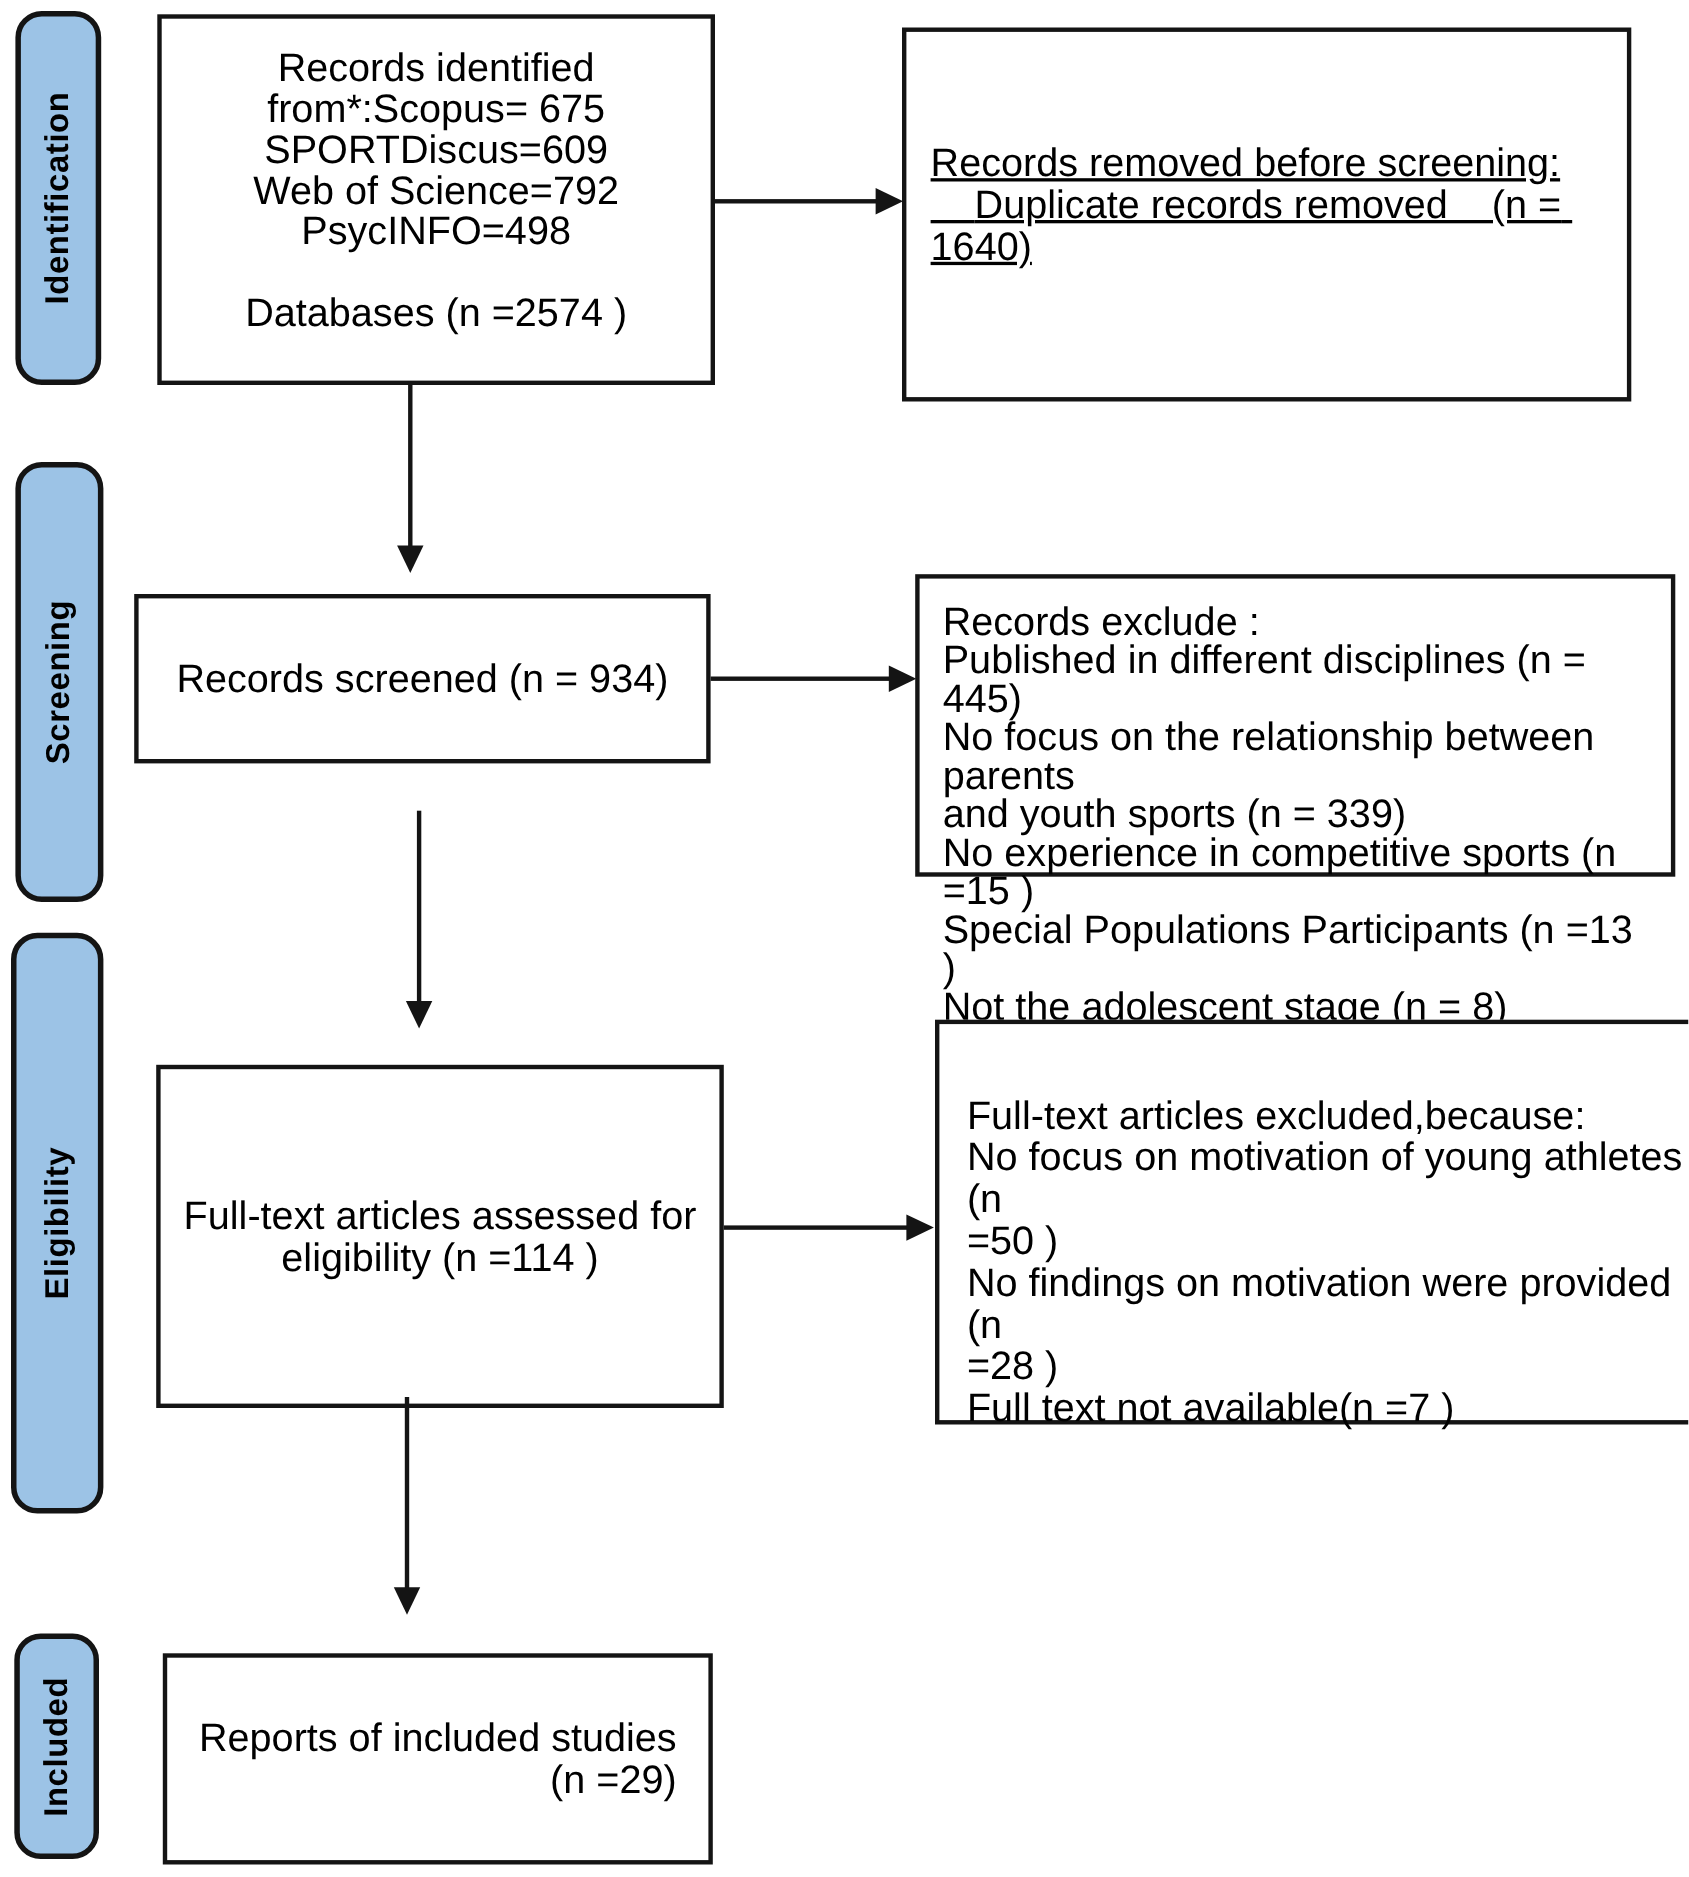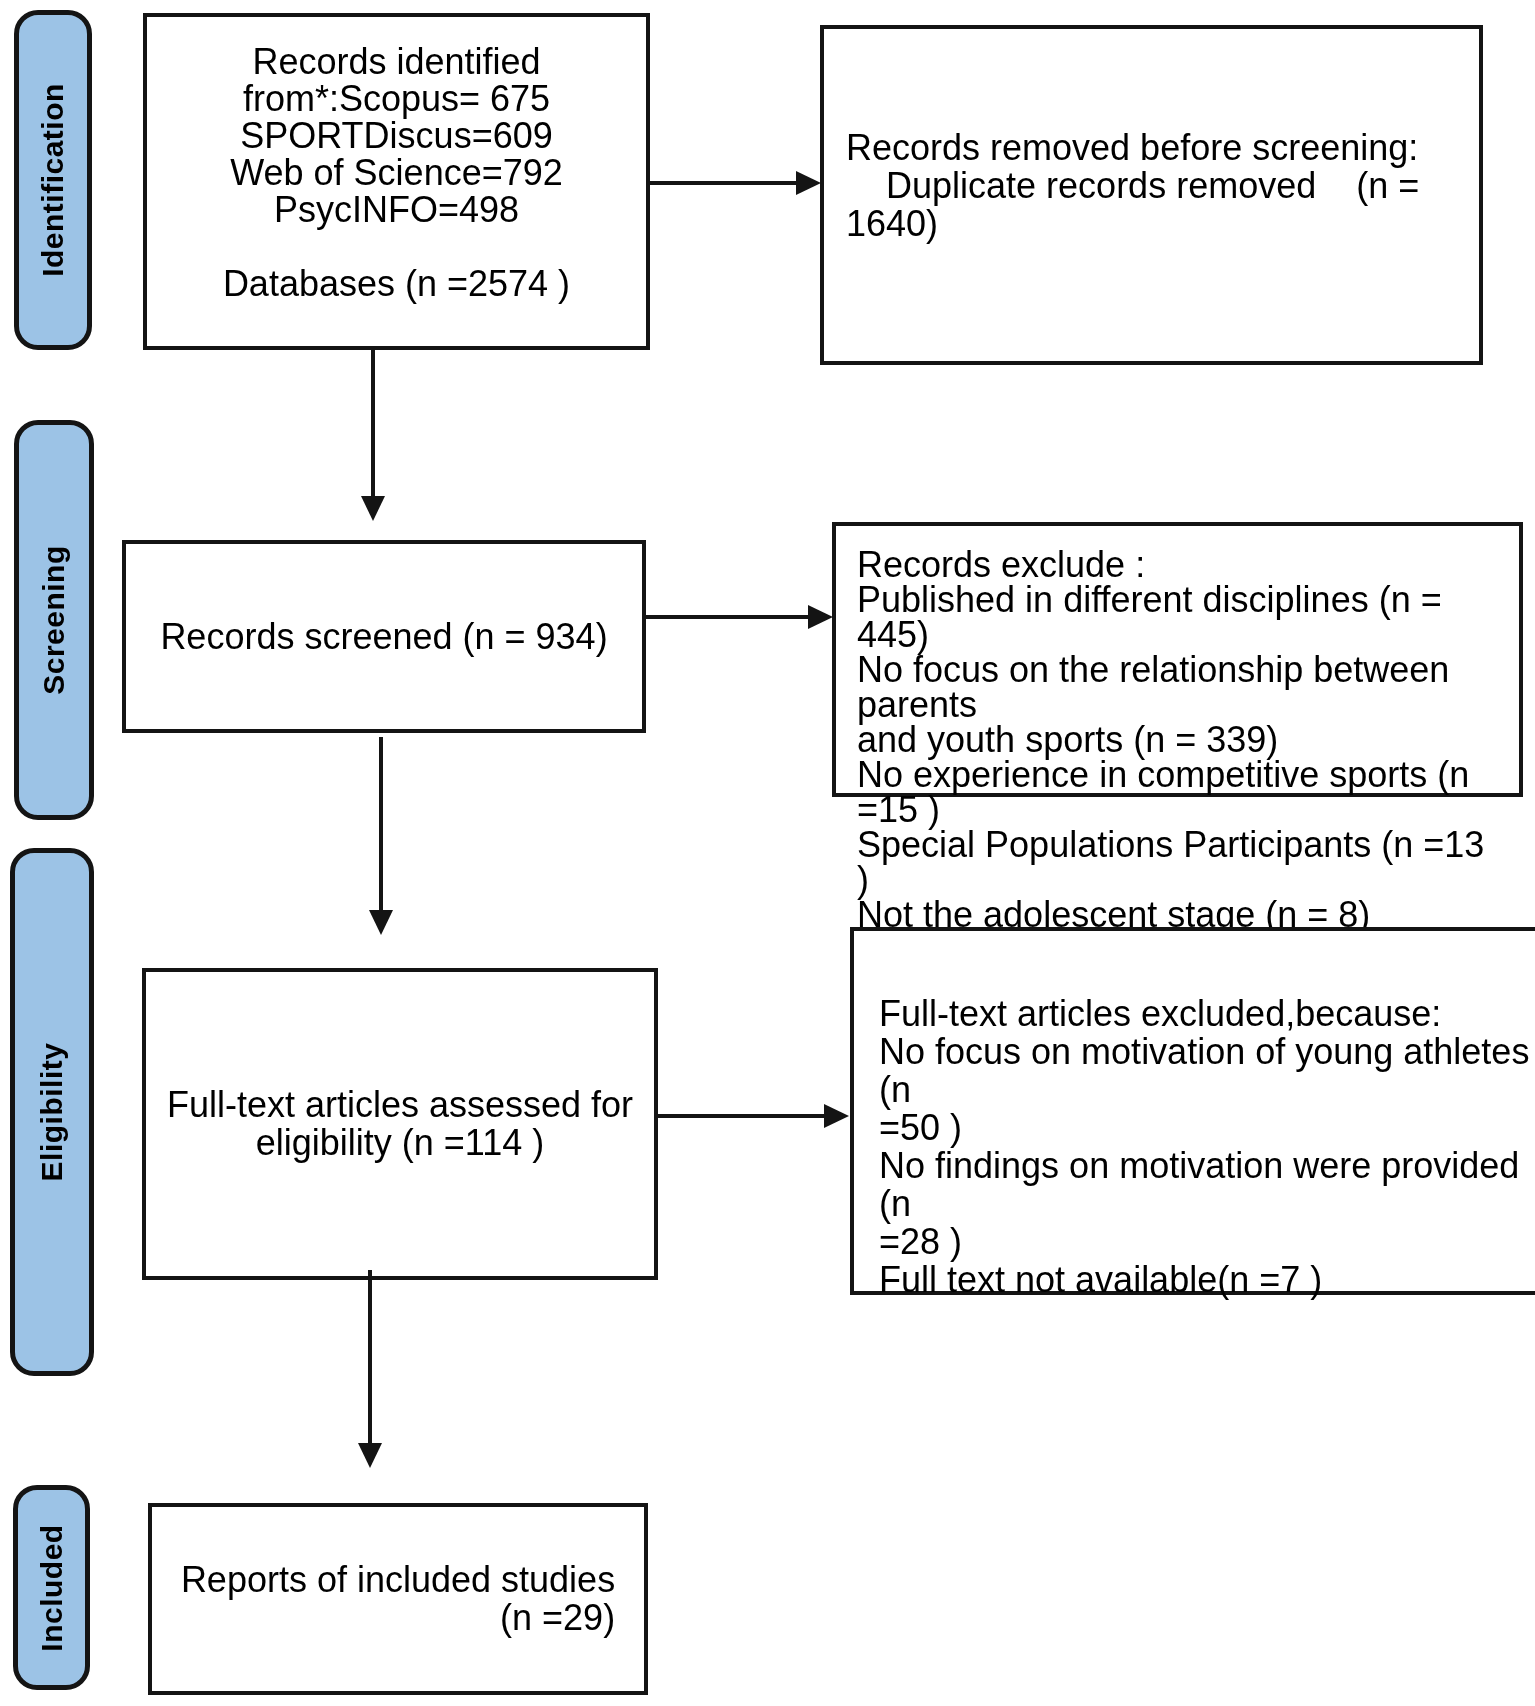--- a/index.html
+++ b/index.html
@@ -76,35 +76,35 @@
   <div class="box top-center" style="left:143px; top:13px; width:507px; height:337px; padding-top:26px;">
     <div class="txt" style="line-height:37px;">Records identified
 from*:Scopus= 675
 SPORTDiscus=609
 Web of Science=792
 PsycINFO=498
 
 Databases (n =2574 )</div>
   </div>
 
-  <div class="box center-xy" style="left:122px; top:540px; width:524px; height:193px;">
+  <div class="box center-xy" style="left:122px; top:540px; width:524px; height:154px;">
     <div class="txt" style="line-height:38px;">Records screened (n = 934)</div>
   </div>
 
   <div class="box center-xy" style="left:142px; top:968px; width:516px; height:312px;">
     <div class="txt" style="line-height:38px;">Full-text articles assessed for
 eligibility (n =114 )</div>
   </div>
 
   <div class="box center-xy" style="left:148px; top:1503px; width:500px; height:192px;">
     <div class="txt" style="line-height:38px;text-align:right;">Reports of included studies
 (n =29)</div>
   </div>
 
-  <div class="box left-align" style="left:820px; top:25px; width:663px; height:340px; padding:100px 10px 0 22px;">
+  <div class="box left-align" style="left:820px; top:25px; width:663px; height:340px; padding:100px 10px 0 22px;text-decoration:underline;">
     <div class="txt" style="line-height:38px;">Records removed before screening:
     Duplicate records removed    (n = 1640)</div>
   </div>
 
   <div class="box left-align" style="left:832px; top:522px; width:691px; height:275px; padding:21px 22px 0 21px;">
     <div class="txt" style="line-height:35px;">Records exclude :
 Published in different disciplines (n = 445)
 No focus on the relationship between parents
 and youth sports (n = 339)
 No experience in competitive sports (n =15 )

